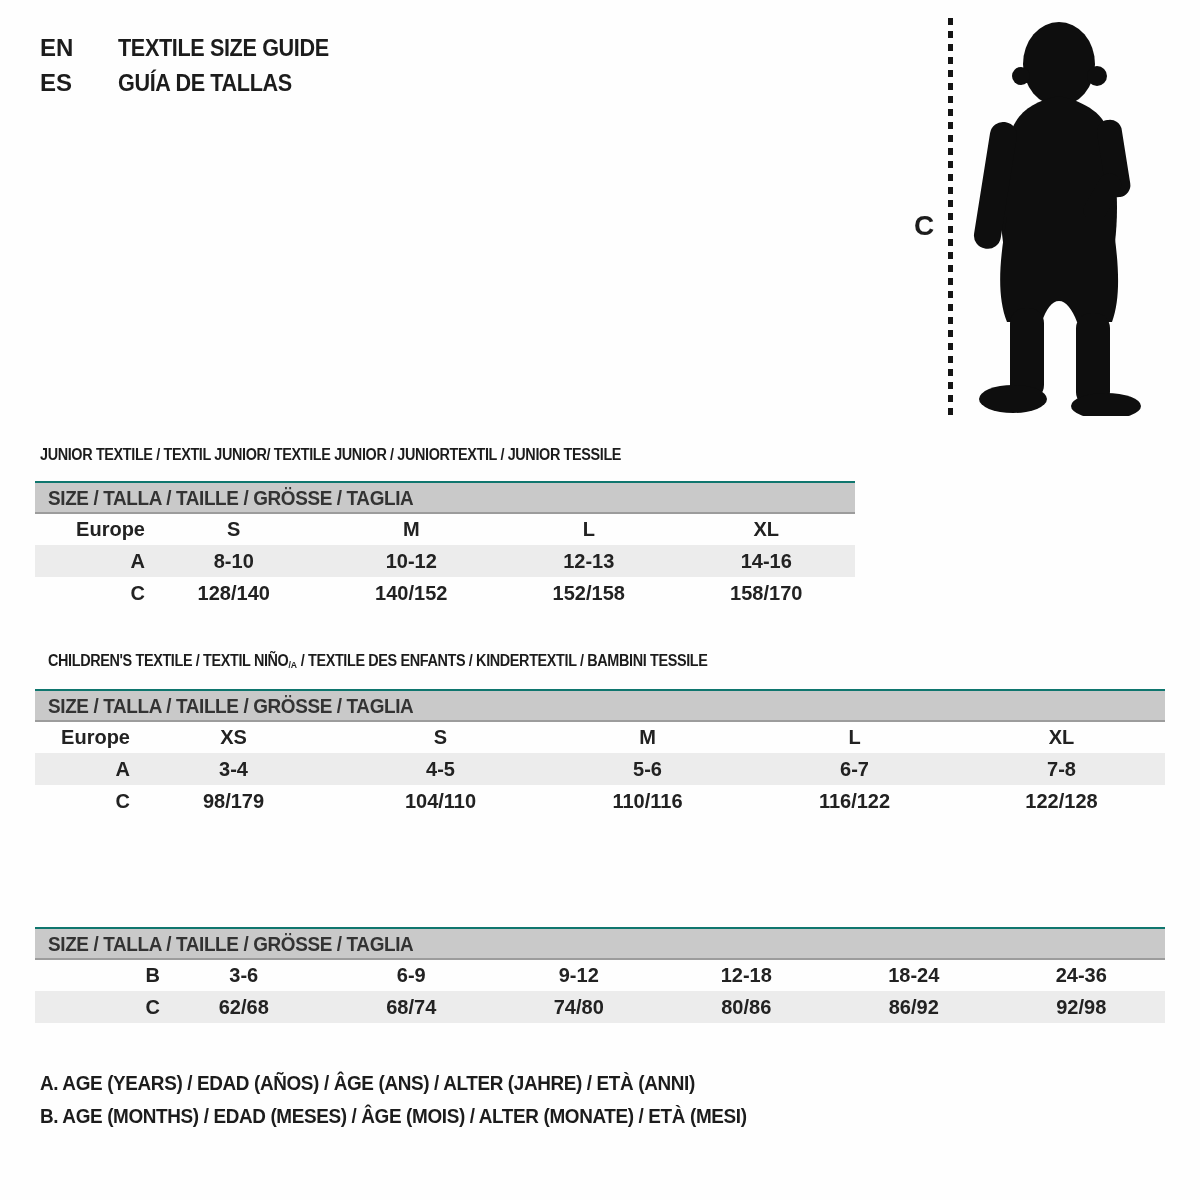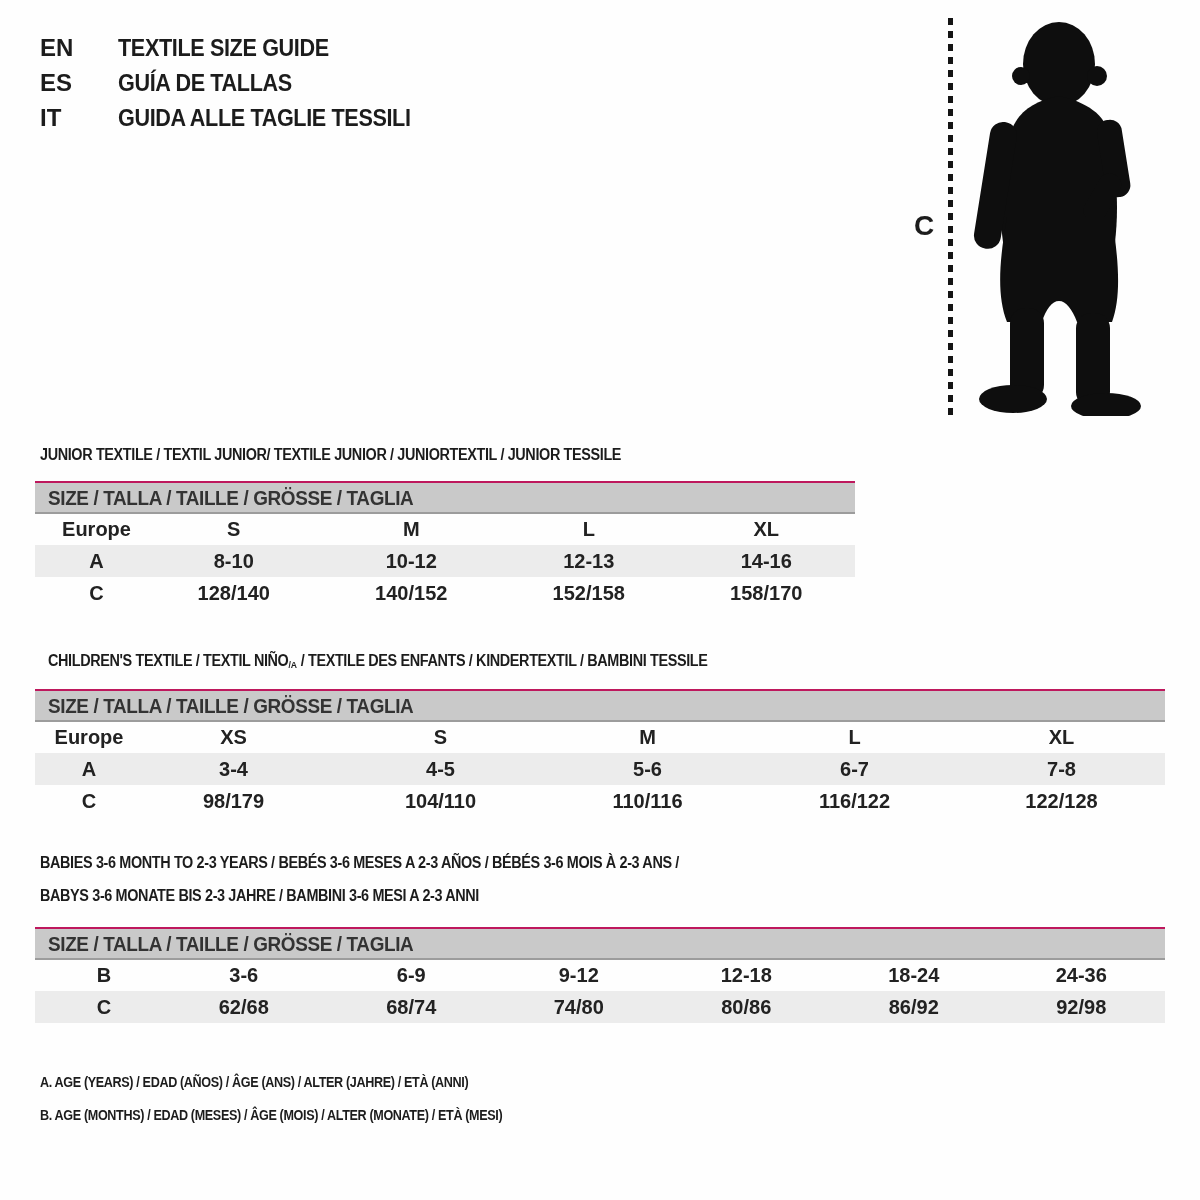--- a/index.html
+++ b/index.html
@@ -32,53 +32,49 @@
 
   
   .section-title { position: absolute; left: 40px; font-size: 16px; line-height: 33px; }
   .sub { font-size: 0.60em; vertical-align: -0.18em; letter-spacing: 0; }
 
   
   .size-table { position: absolute; border-collapse: collapse; table-layout: fixed; font-size: 20px; color: #222; }
   .size-table td { overflow: hidden; }
   .bar {
     background: #c9c9c9;
-    border-top: 2px solid #be185d;
+    border-top: 2px solid #0f766e;
     border-bottom: 2px solid #9c9c9c;
     height: 31px;
     text-align: left;
     padding-left: 13px;
     font-size: 21px;
     color: #333;
     margin-left: 32px;
   }
   .data-row td { height: 32px; text-align: center; }
-  .data-row td.lbl { text-align: center; padding-left: 13px; }
+  .data-row td.lbl { text-align: right; padding-left: 13px; }
   .shaded td { background: #ececec; }
 
   
-  .legend { position: absolute; left: 40px; top: 1066px; font-size: 14px; line-height: 33px; }
+  .legend { position: absolute; left: 40px; top: 1066px; font-size: 21px; line-height: 33px; }
 </style>
 </head>
 <body>
 
 <div class="page">
 
   <div class="lang-header">
     <div class="lang-row">
       <span class="lang-code">EN</span>
       <span class="lang-label cond">TEXTILE SIZE GUIDE</span>
     </div>
     <div class="lang-row">
       <span class="lang-code">ES</span>
       <span class="lang-label cond">GUÍA DE TALLAS</span>
-    </div>
-    <div class="lang-row">
-      <span class="lang-code">IT</span>
-      <span class="lang-label cond">GUIDA ALLE TAGLIE TESSILI</span>
     </div>
   </div>
 
   <div class="figure">
     <div class="dash-line"></div>
     <div class="c-label">C</div>
     <svg viewBox="0 0 185 404" width="185" height="404" aria-hidden="true">
       <g fill="#0e0e0e">
         <ellipse cx="94" cy="52" rx="36" ry="42"></ellipse>
         <circle cx="56" cy="64" r="9"></circle>
@@ -171,24 +167,20 @@
       <td class="lbl">C</td>
       <td>98/179</td>
       <td>104/110</td>
       <td>110/116</td>
       <td>116/122</td>
       <td>122/128</td>
     </tr>
   </tbody>
     </table>
 
-  <div class="section-title" style="top: 846px;">
-    <span class="cond">BABIES 3-6 MONTH TO 2-3 YEARS / BEBÉS 3-6 MESES A 2-3 AÑOS / BÉBÉS 3-6 MOIS À 2-3 ANS /</span><br>
-    <span class="cond">BABYS 3-6 MONATE BIS 2-3 JAHRE / BAMBINI 3-6 MESI A 2-3 ANNI</span>
-  </div>
   <table class="size-table" style="left: 35px; top: 927px; width: 1130px;">
     <colgroup>
         <col style="width:125px">
         <col>
         <col>
         <col>
         <col>
         <col>
         <col>
       </colgroup>

